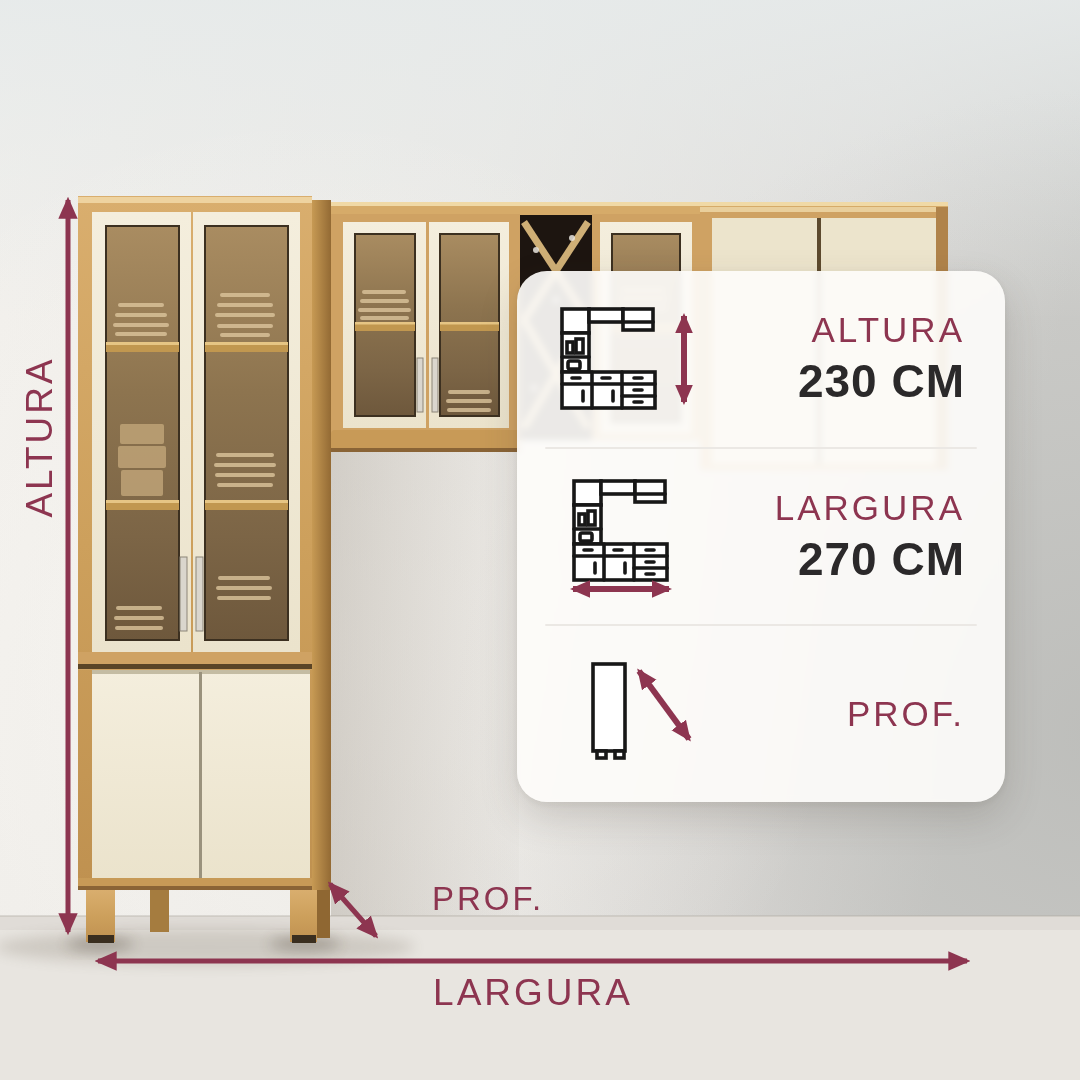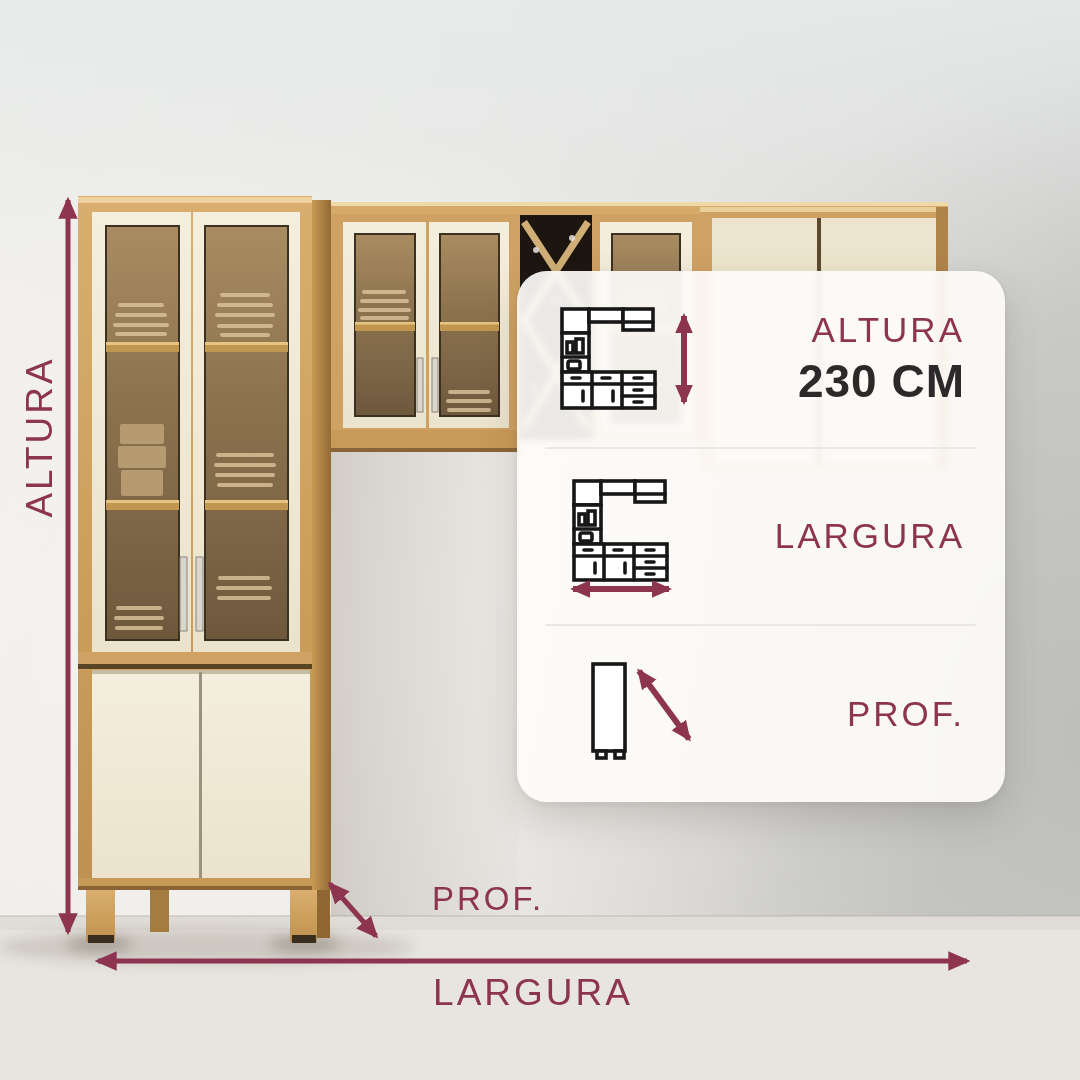--- a/index.html
+++ b/index.html
@@ -359,20 +359,21 @@
             <line class="icon-dash" x1="56" y1="87" x2="56" y2="97"></line>
             <line class="icon-dash" x1="65" y1="92" x2="98" y2="92"></line>
             <line class="icon-dash" x1="77" y1="86" x2="85" y2="86"></line>
             <line class="icon-dash" x1="77" y1="98" x2="85" y2="98"></line>
           </g>
           <line x1="16" y1="113" x2="112" y2="113" stroke="#8d3550" stroke-width="6" marker-start="url(#ahc2)" marker-end="url(#ahc2)"></line>
         </svg>
       </div>
       <div class="txt">
         <div class="lab">LARGURA</div>
+        <div class="val">270 CM</div>
       </div>
     </div>
 
     <div class="card-divider"></div>
 
     <div class="card-row">
       <div class="icon-wrap">
         <svg width="150" height="112" viewBox="0 0 150 112">
           <defs>
             <marker id="ahc3" viewBox="0 0 10 10" refX="8.5" refY="5" markerWidth="3.4" markerHeight="3.4" orient="auto-start-reverse">

